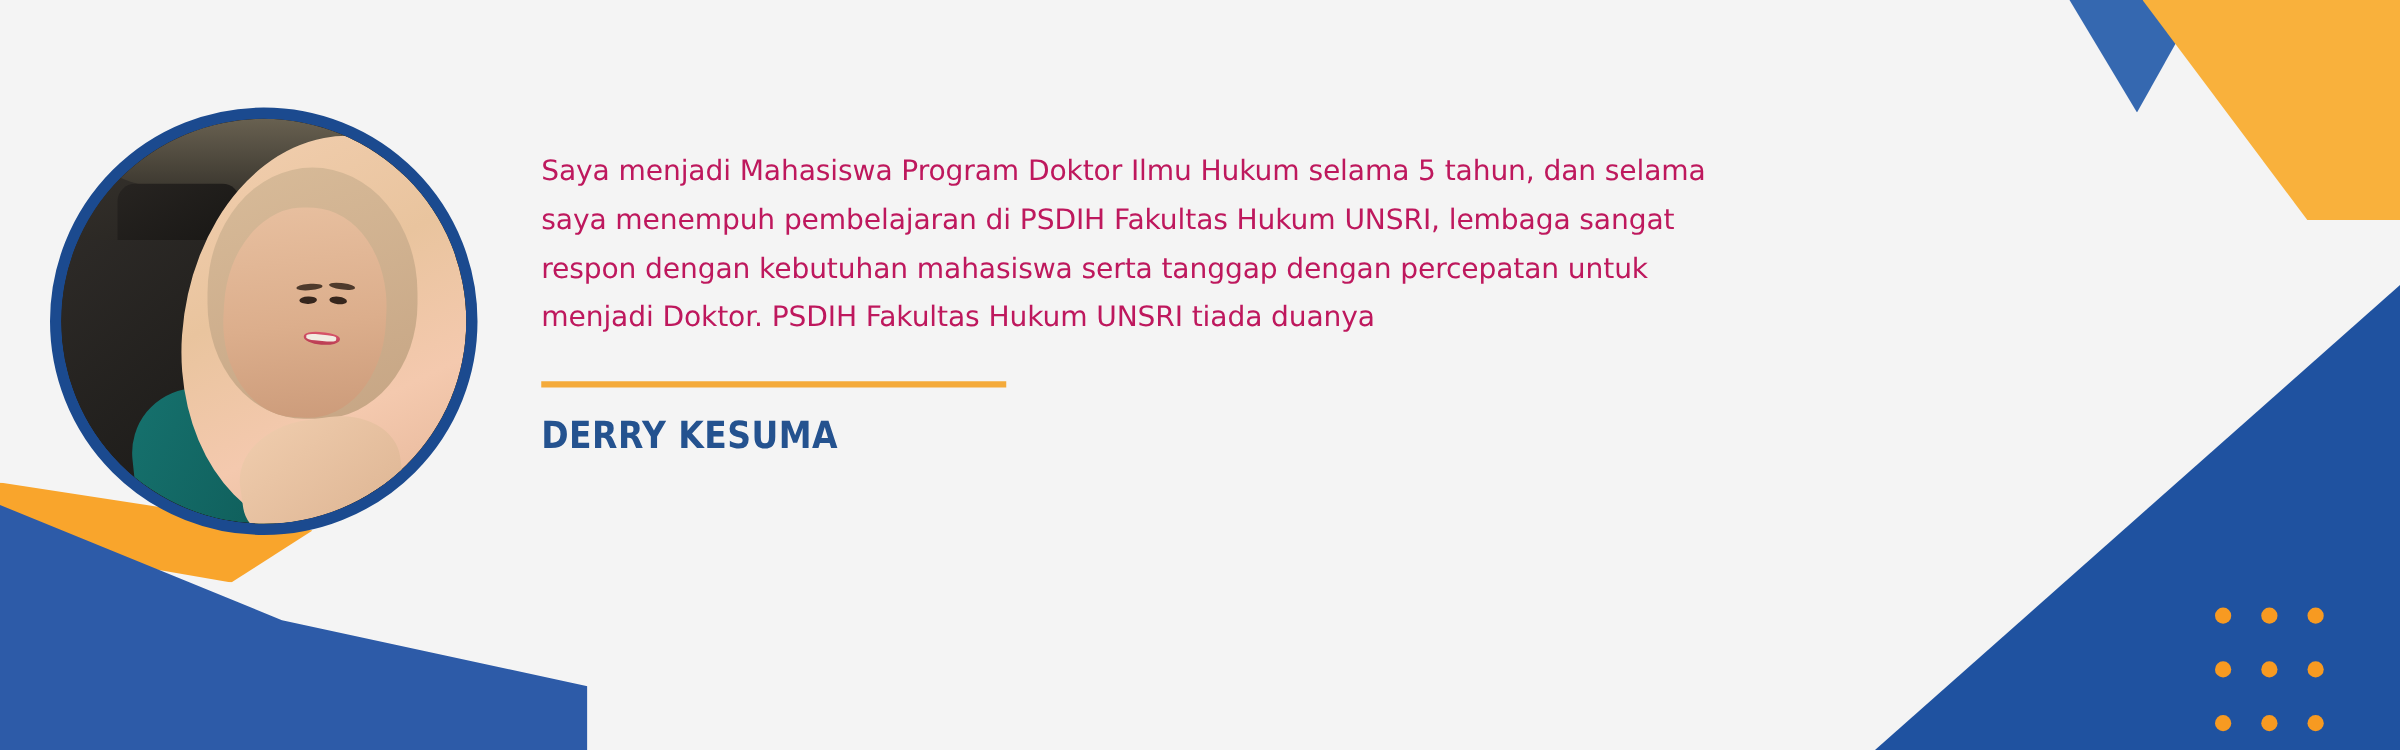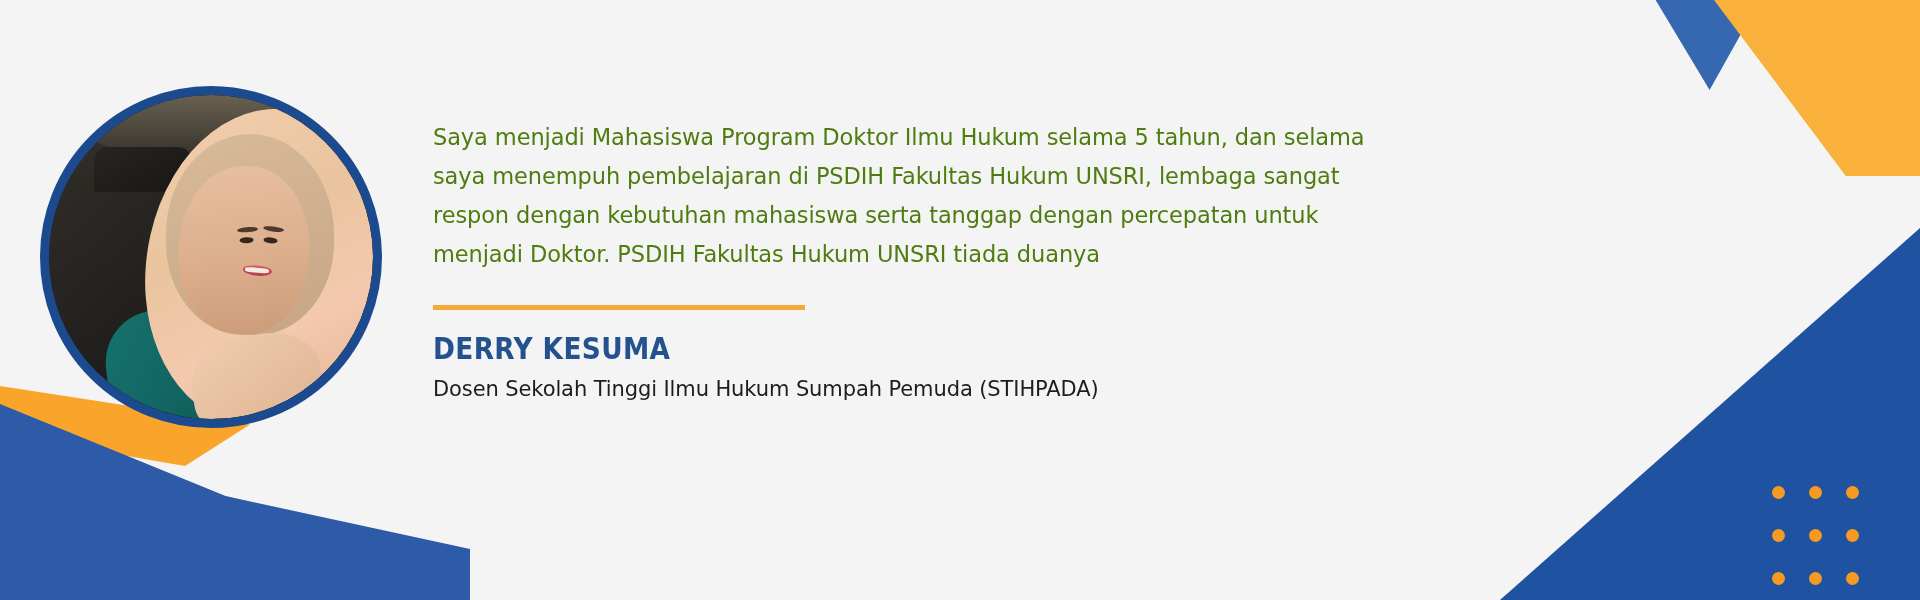--- a/index.html
+++ b/index.html
@@ -190,21 +190,21 @@
 
   
   .content {
     position:absolute;
     left:433px; top:118px;
     width:960px;
   }
   .quote {
     font-size:22.5px;
     line-height:39px;
-    color:#4d7c0f;
+    color:#be185d;
     font-family:"DejaVu Sans", sans-serif;
     font-weight:400;
     letter-spacing:-0.1px;
     max-width:940px;
   }
   .divider {
     margin-top:31px;
     width:372px;
     height:5px;
     background:#f4aa3a;
@@ -274,16 +274,15 @@
     </div>
   </div>
 
   <div class="content">
     <p class="quote">Saya menjadi Mahasiswa Program Doktor Ilmu Hukum selama 5 tahun, dan selama saya menempuh pembelajaran di PSDIH Fakultas Hukum UNSRI, lembaga sangat respon dengan kebutuhan mahasiswa serta tanggap dengan percepatan untuk menjadi Doktor. PSDIH Fakultas Hukum UNSRI tiada duanya</p>
 
     <div class="divider"></div>
 
     <div class="person-name">DERRY KESUMA</div>
 
-    <div class="person-role">Dosen Sekolah Tinggi Ilmu Hukum Sumpah Pemuda (STIHPADA)</div>
   </div>
 
 </div>
 
 </body></html>

